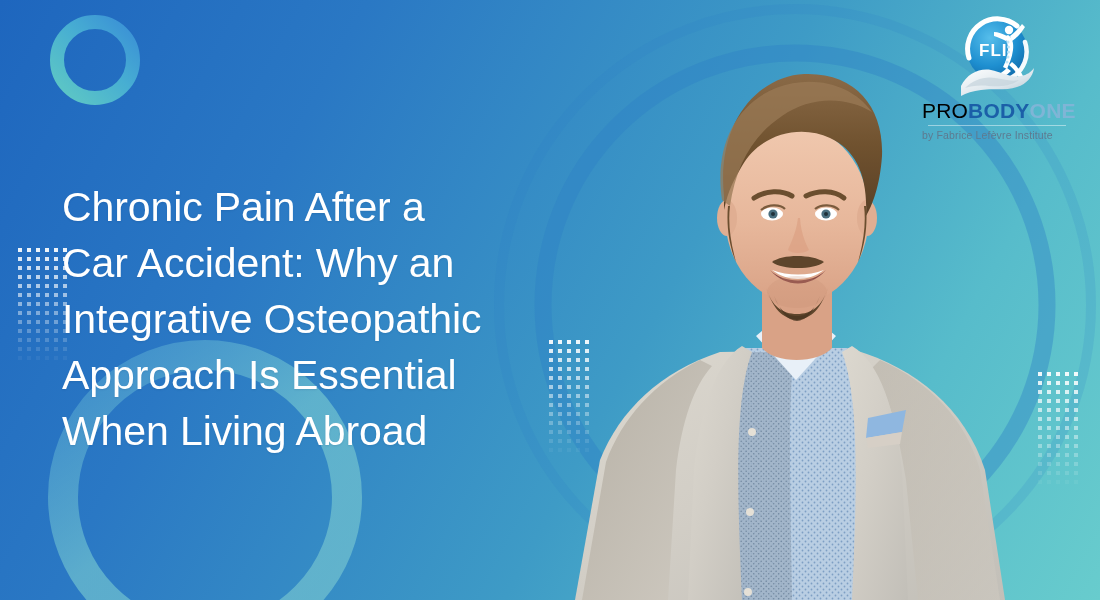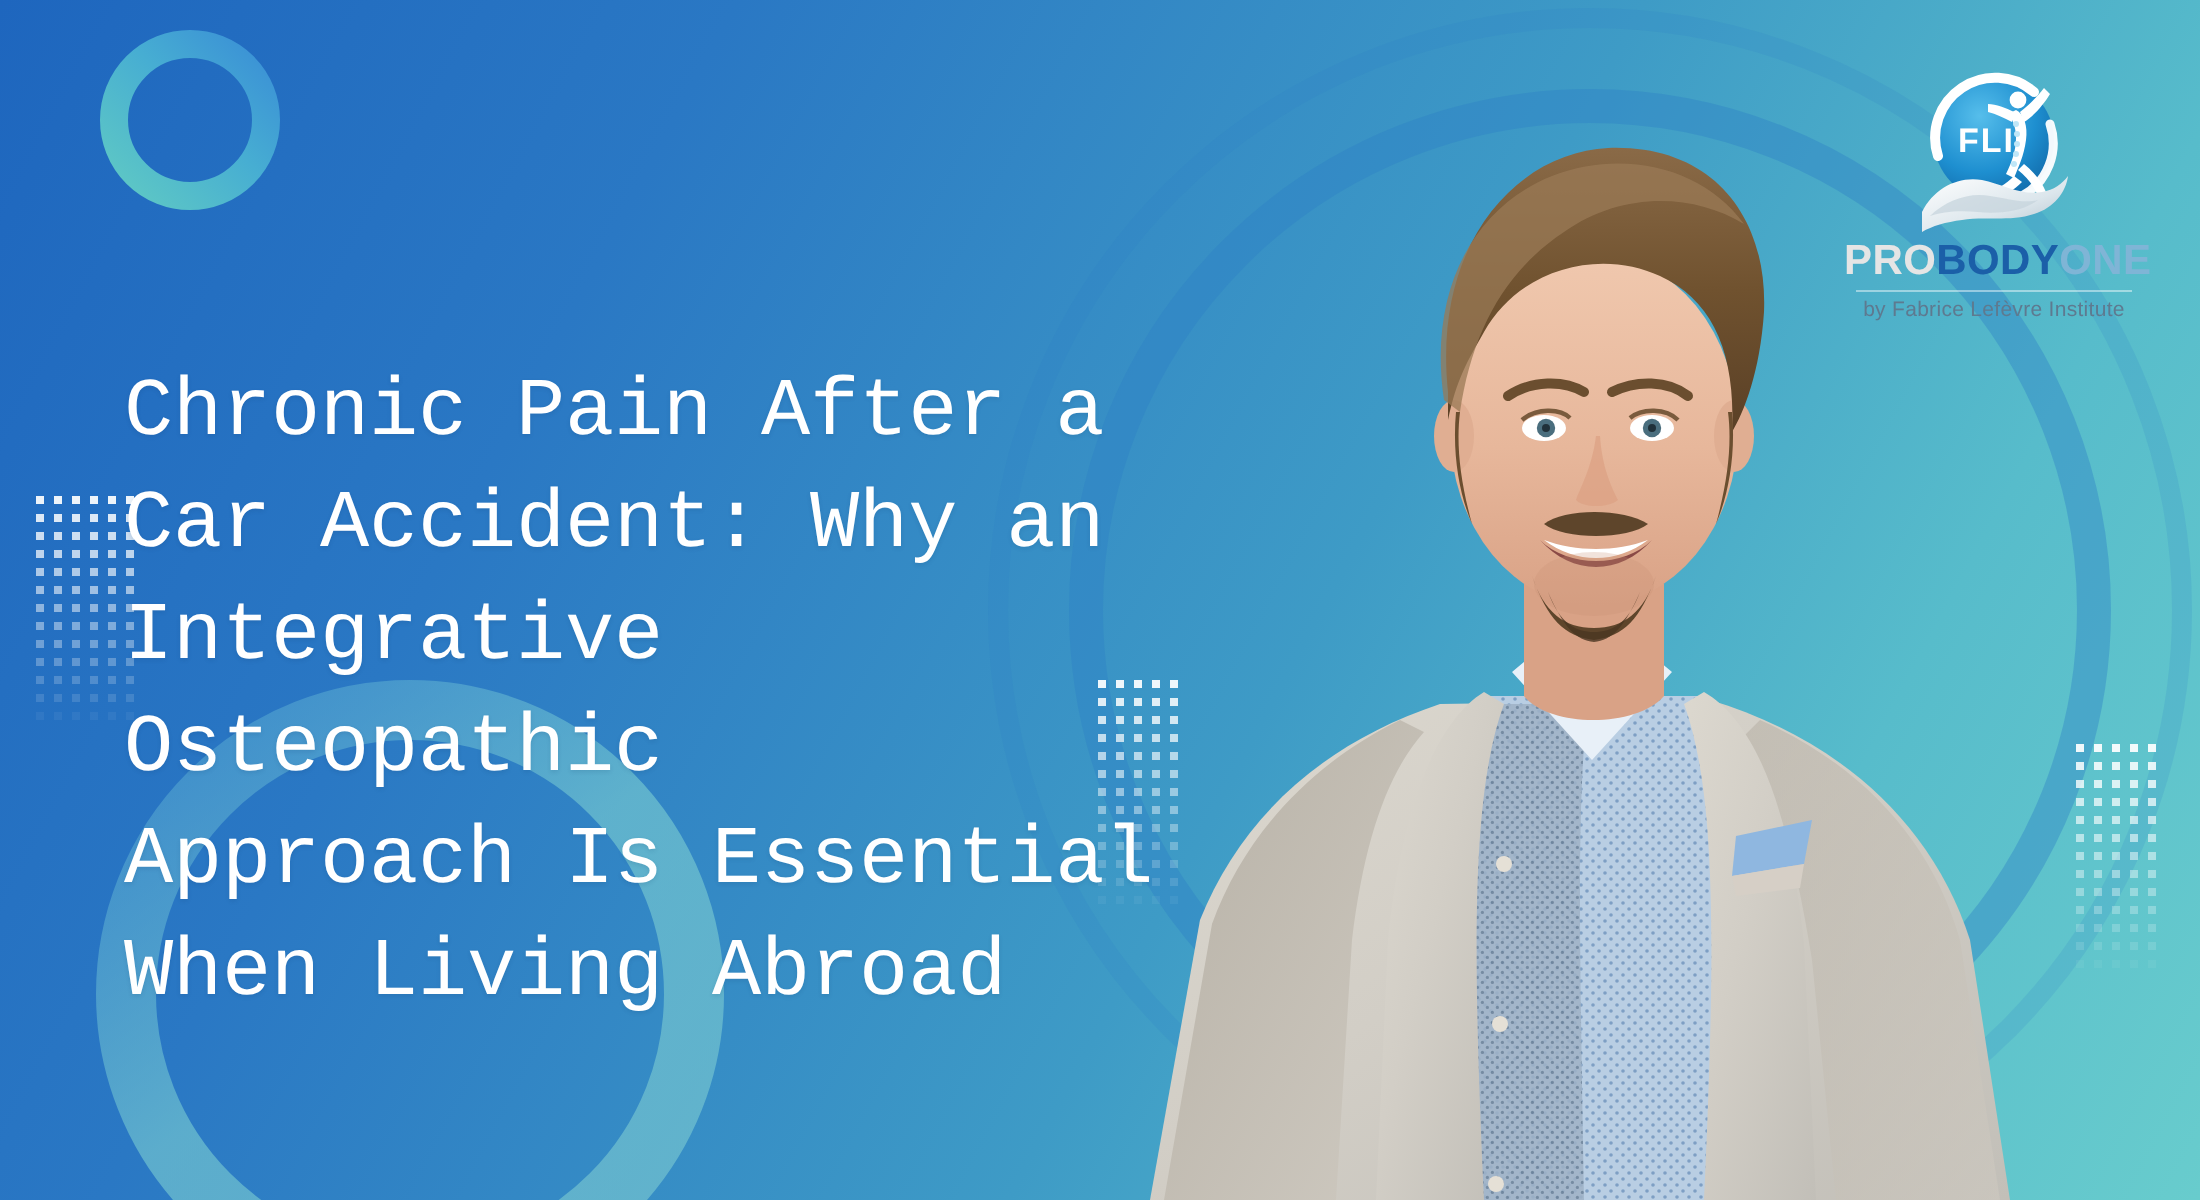--- a/index.html
+++ b/index.html
@@ -15,41 +15,41 @@
   #bg-gradient{
     position:absolute;inset:0;
     background:linear-gradient(118deg,#1E66BE 0%,#2A78C4 26%,#3E9BC6 58%,#57BCCB 80%,#68CCCD 100%);
   }
   .svg-layer{position:absolute;top:0;left:0;width:1100px;height:600px;}
 
   
   #headline{
     position:absolute;left:62px;top:152px;width:520px;
     color:#ffffff;
-    font-family:Liberation Mono, monospace;
+    font-family:Liberation Sans, sans-serif;
     font-size:41px;
     line-height:56px;
     font-weight:400;
     letter-spacing:-0.1px;
     white-space:pre-line;
     text-shadow:0 1px 2px rgba(12,55,100,.13);
   }
 
   
   #logo-block{
-    position:absolute;right:28px;top:34px;width:150px;text-align:center;
+    position:absolute;right:28px;top:14px;width:150px;
   }
   #logo-emblem{display:block;margin:0 auto;}
   #logo-wordmark{
     margin-top:2px;
     font-family:"Liberation Sans",sans-serif;
     font-size:21px;letter-spacing:.2px;line-height:22px;
     white-space:nowrap;
   }
-  #logo-wordmark .pro{color:#e5e5e5;font-weight:700;}
+  #logo-wordmark .pro{color:#000000;font-weight:400;}
   #logo-wordmark .body{color:#1B5FA8;font-weight:700;}
   #logo-wordmark .one{color:#7FB5D6;font-weight:700;}
   #logo-rule{
     height:1px;background:rgba(255,255,255,.45);
     margin:3px 6px 3px 6px;
   }
   #logo-tagline{
     font-family:Liberation Sans, sans-serif;
     font-size:10.5px;color:#5E7A90;letter-spacing:.15px;
     white-space:nowrap;

